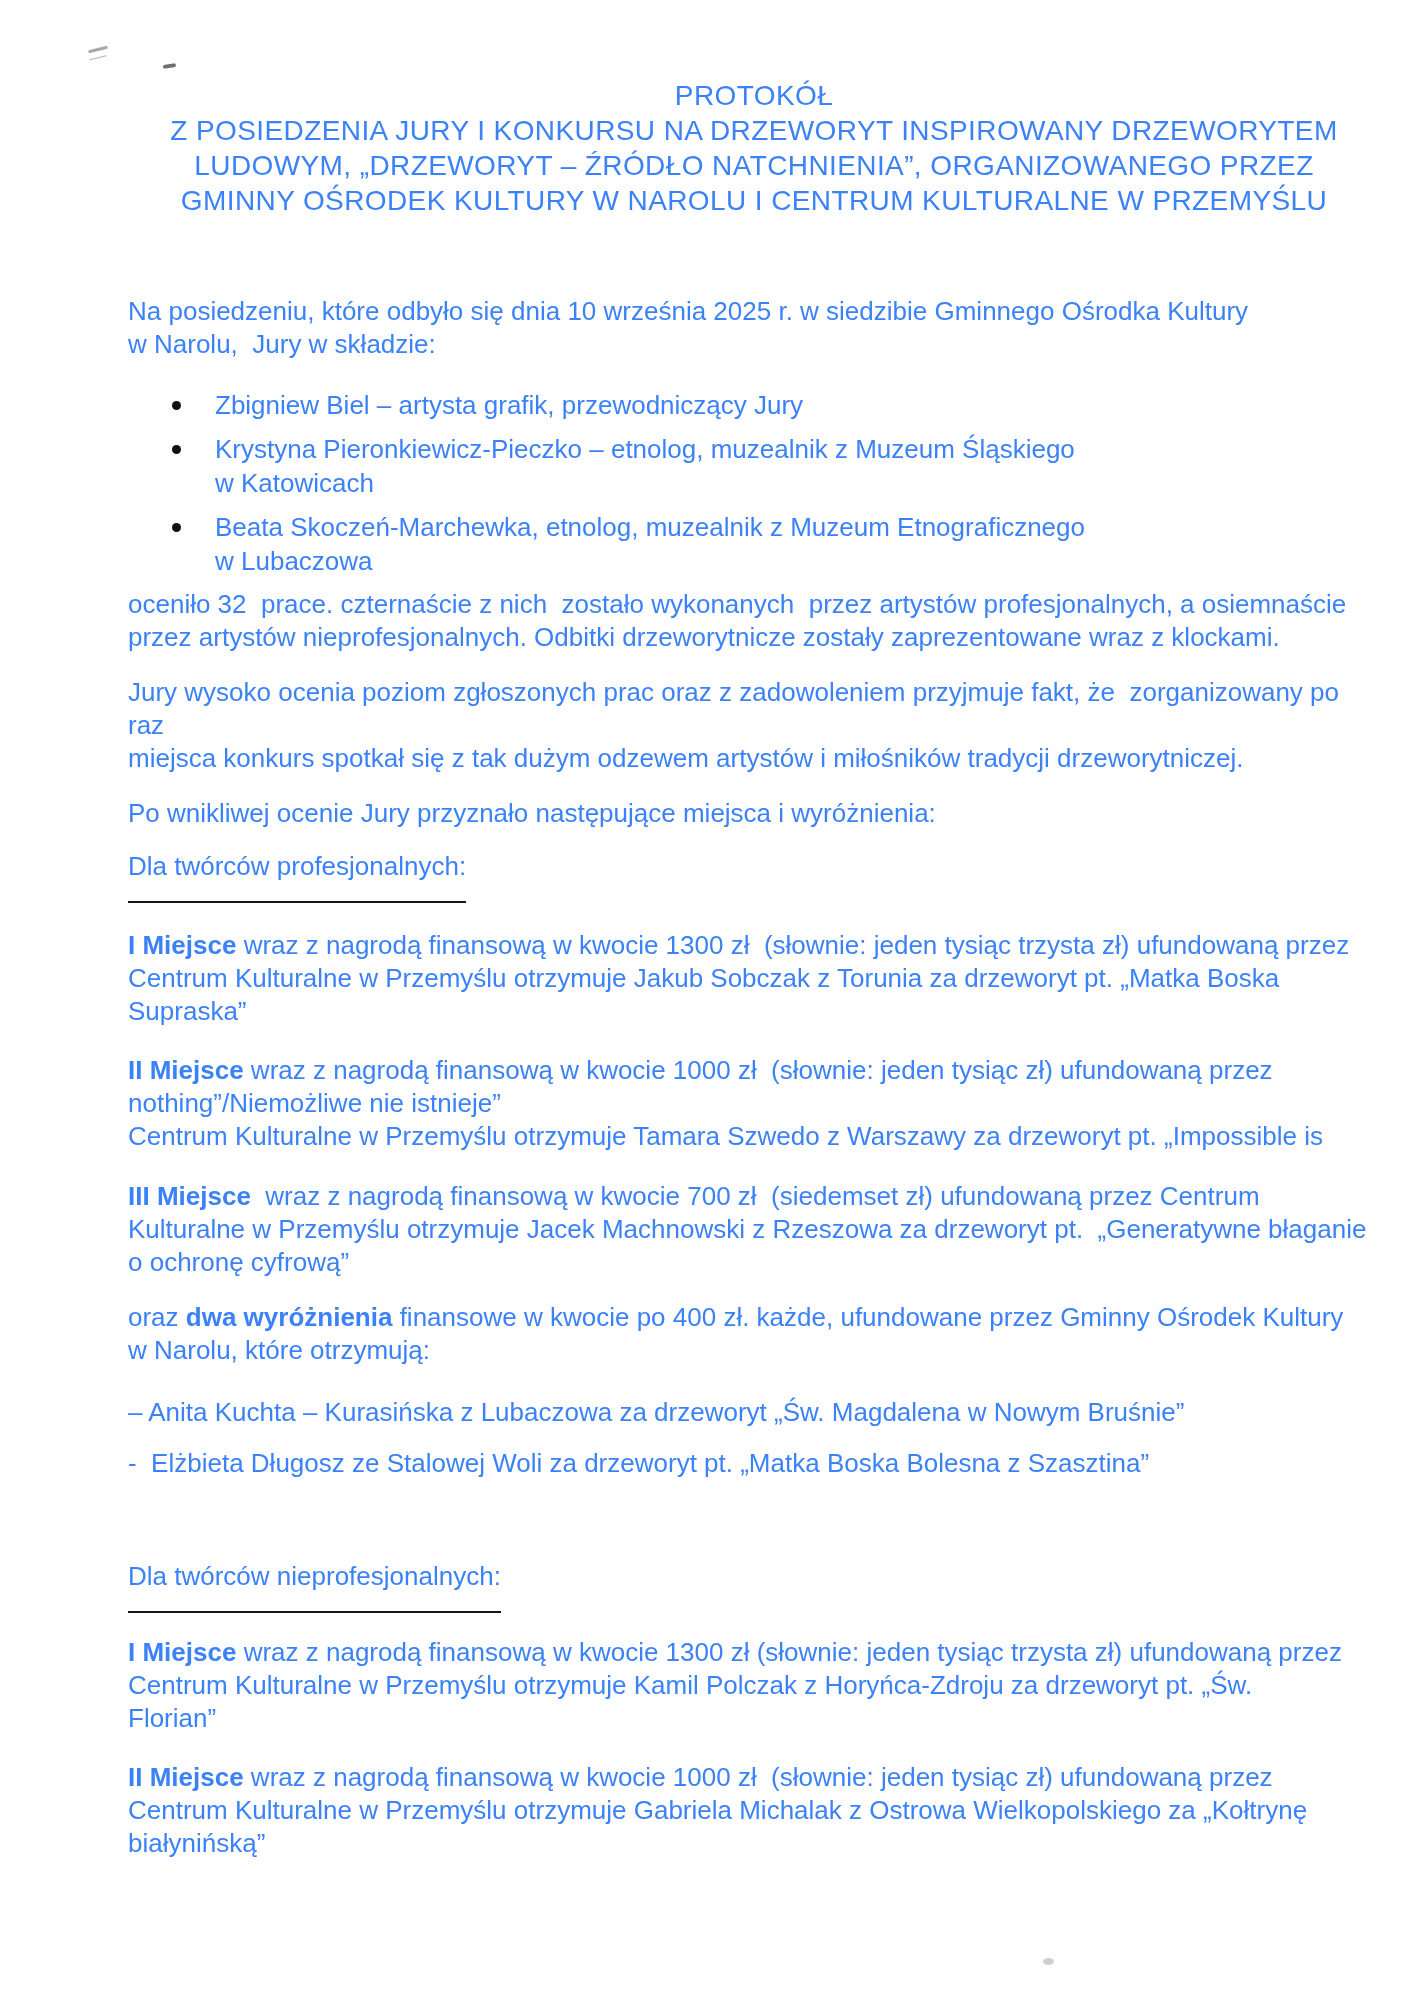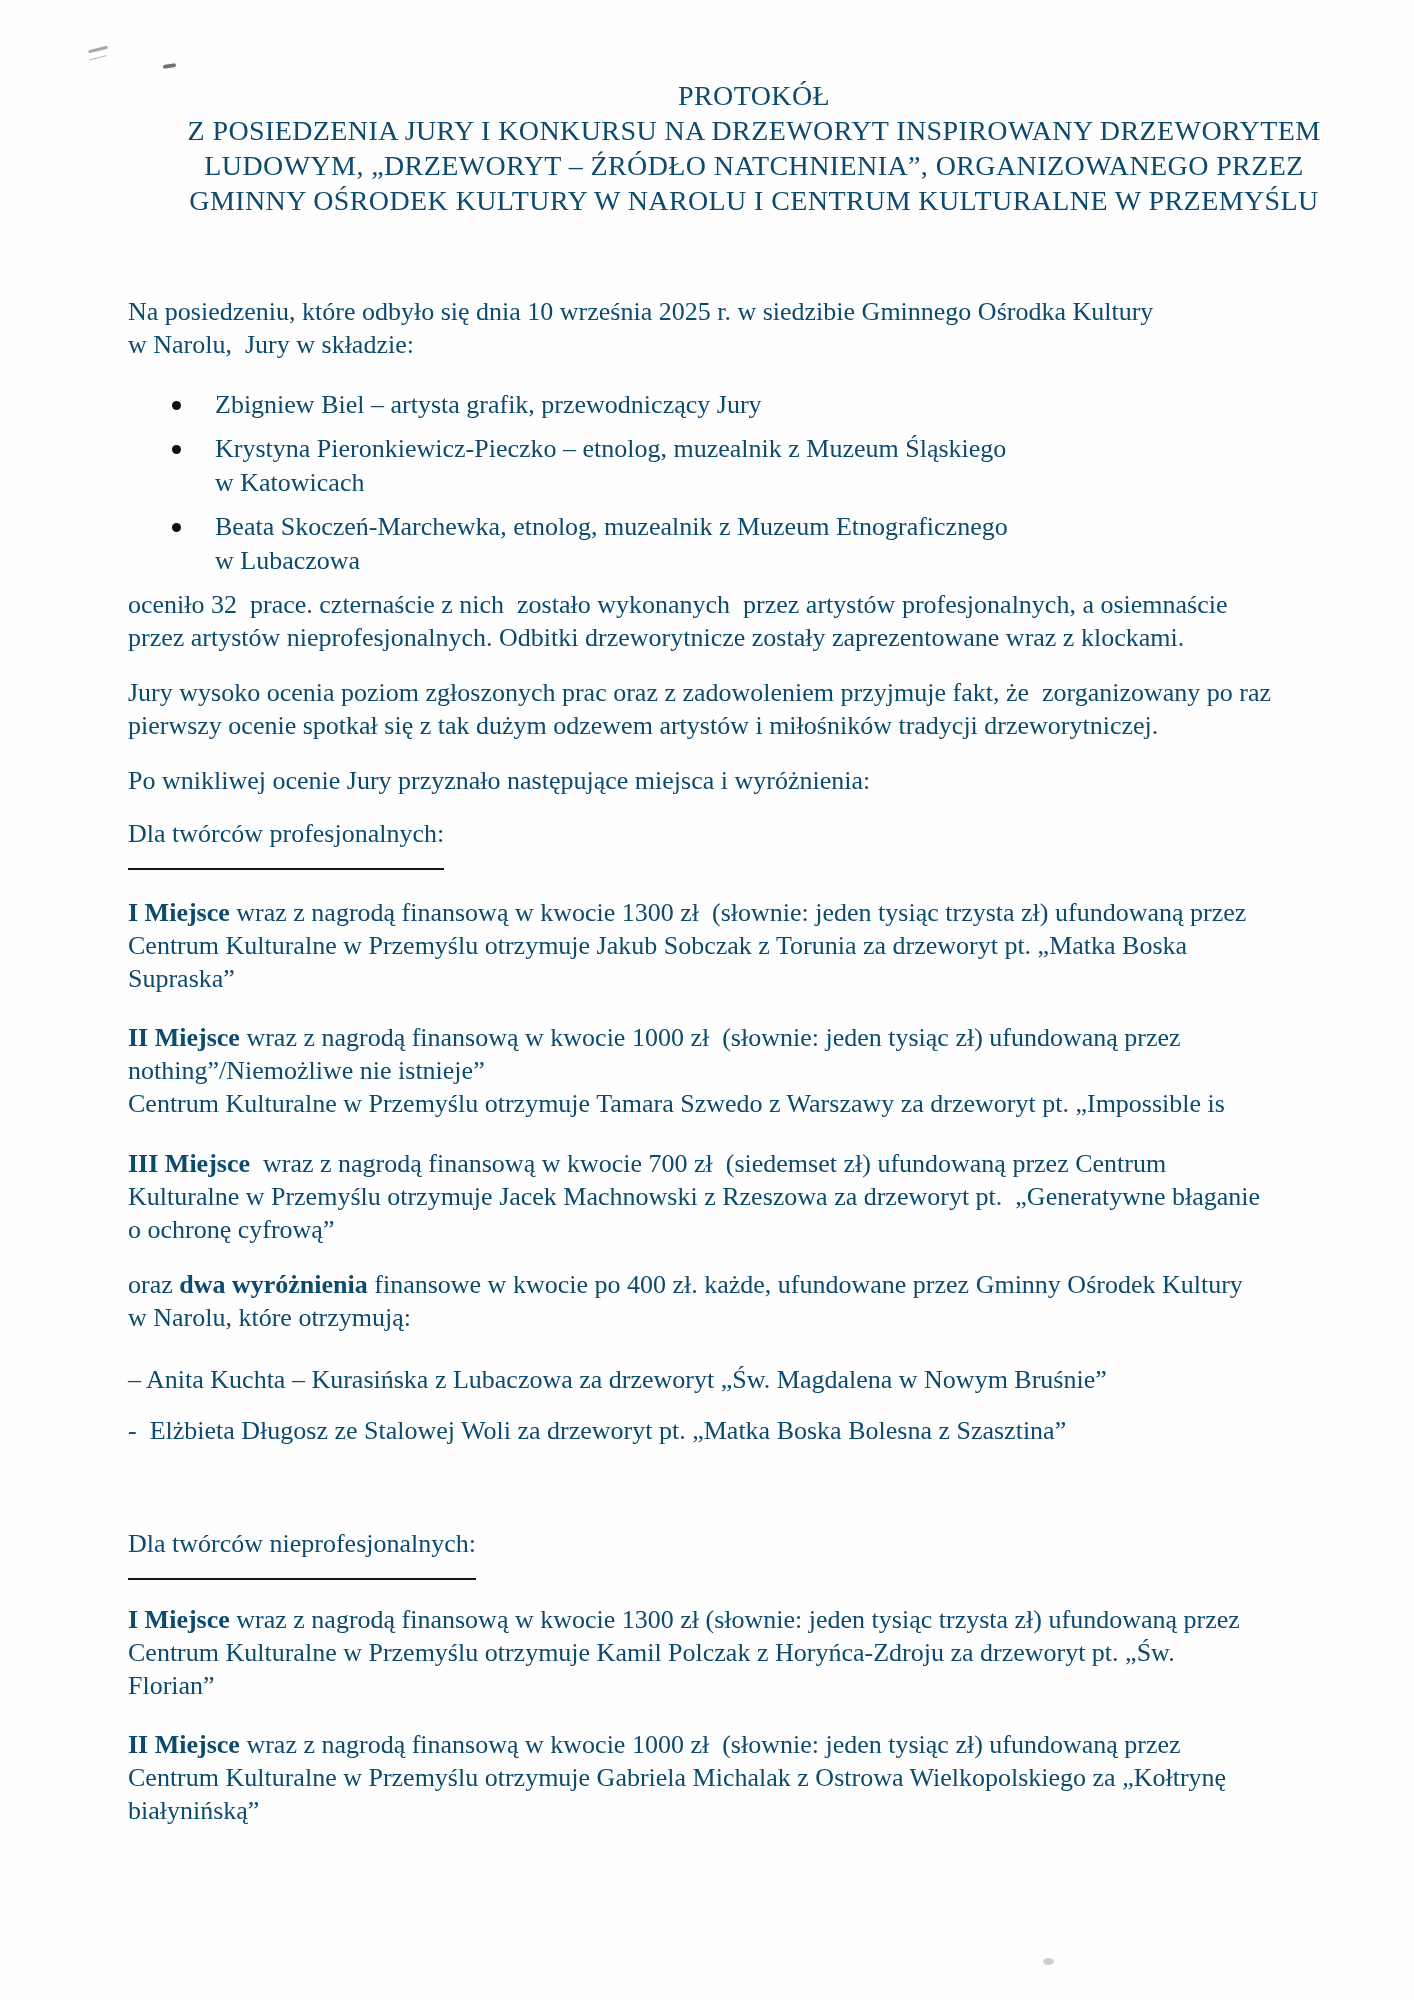--- a/index.html
+++ b/index.html
@@ -6,22 +6,22 @@
     margin: 0;
     padding: 0;
     background: #ffffff;
   }
   .page {
     position: relative;
     width: 1414px;
     height: 2000px;
     background: #fefefe;
     overflow: hidden;
-    font-family: Liberation Serif, serif;
-    color: #0c4a6e;
+    font-family: Liberation Sans, sans-serif;
+    color: #3b82f6;
   }
   .content {
     position: absolute;
     left: 128px;
     top: 0;
     width: 1252px;
   }
   .tline {
     white-space: pre-wrap;
   }
@@ -139,21 +139,21 @@
       </div>
     </div>
 
     <div class="para p-ocenilo">
         <div class="tline"><span>oceniło 32  prace. czternaście z nich  zostało wykonanych  przez artystów profesjonalnych, a osiemnaście</span></div>
         <div class="tline"><span>przez artystów nieprofesjonalnych. Odbitki drzeworytnicze zostały zaprezentowane wraz z klockami.</span></div>
       </div>
 
     <div class="para p-opinion">
         <div class="tline"><span>Jury wysoko ocenia poziom zgłoszonych prac oraz z zadowoleniem przyjmuje fakt, że  zorganizowany po raz</span></div>
-        <div class="tline"><span>pierwszy ocenie spotkał się z tak dużym odzewem artystów i miłośników tradycji drzeworytniczej.</span></div>
+        <div class="tline"><span>miejsca konkurs spotkał się z tak dużym odzewem artystów i miłośników tradycji drzeworytniczej.</span></div>
       </div>
 
     <div class="para p-verdict">
         <div class="tline"><span>Po wnikliwej ocenie Jury przyznało następujące miejsca i wyróżnienia:</span></div>
       </div>
 
     <div class="heading h-pro">
       <span class="hd-text">Dla twórców profesjonalnych:</span>
     </div>
 

